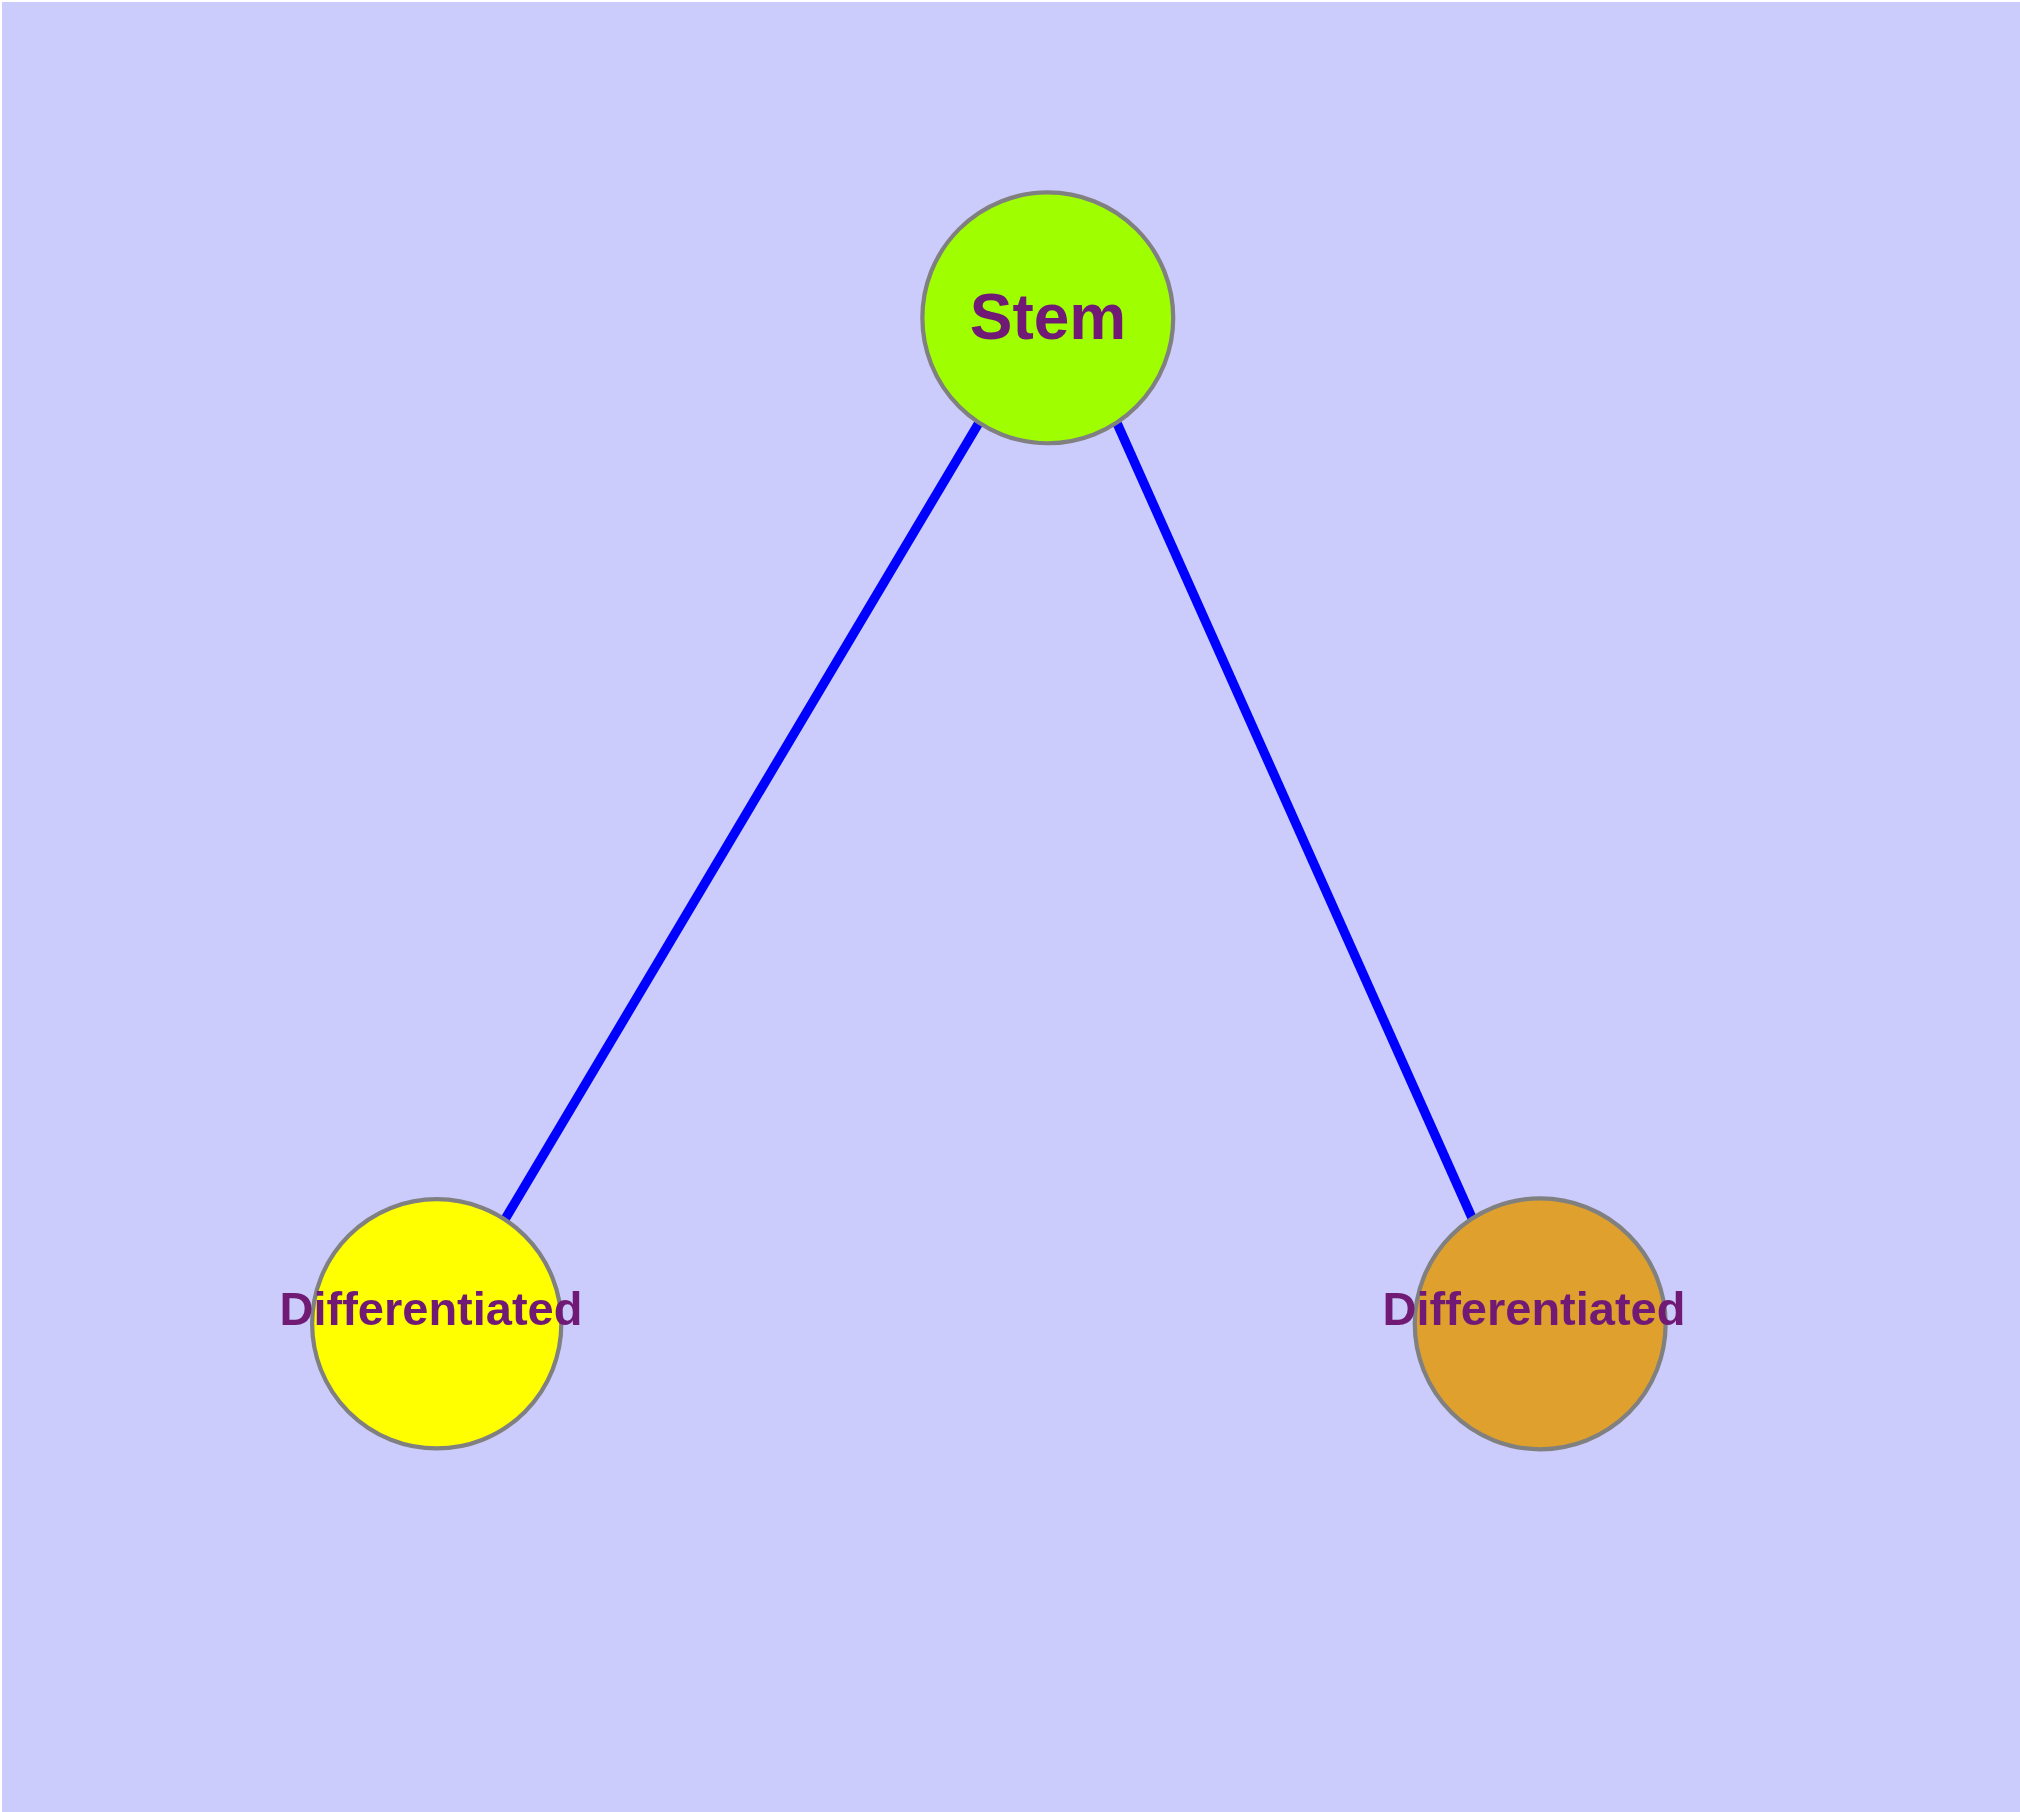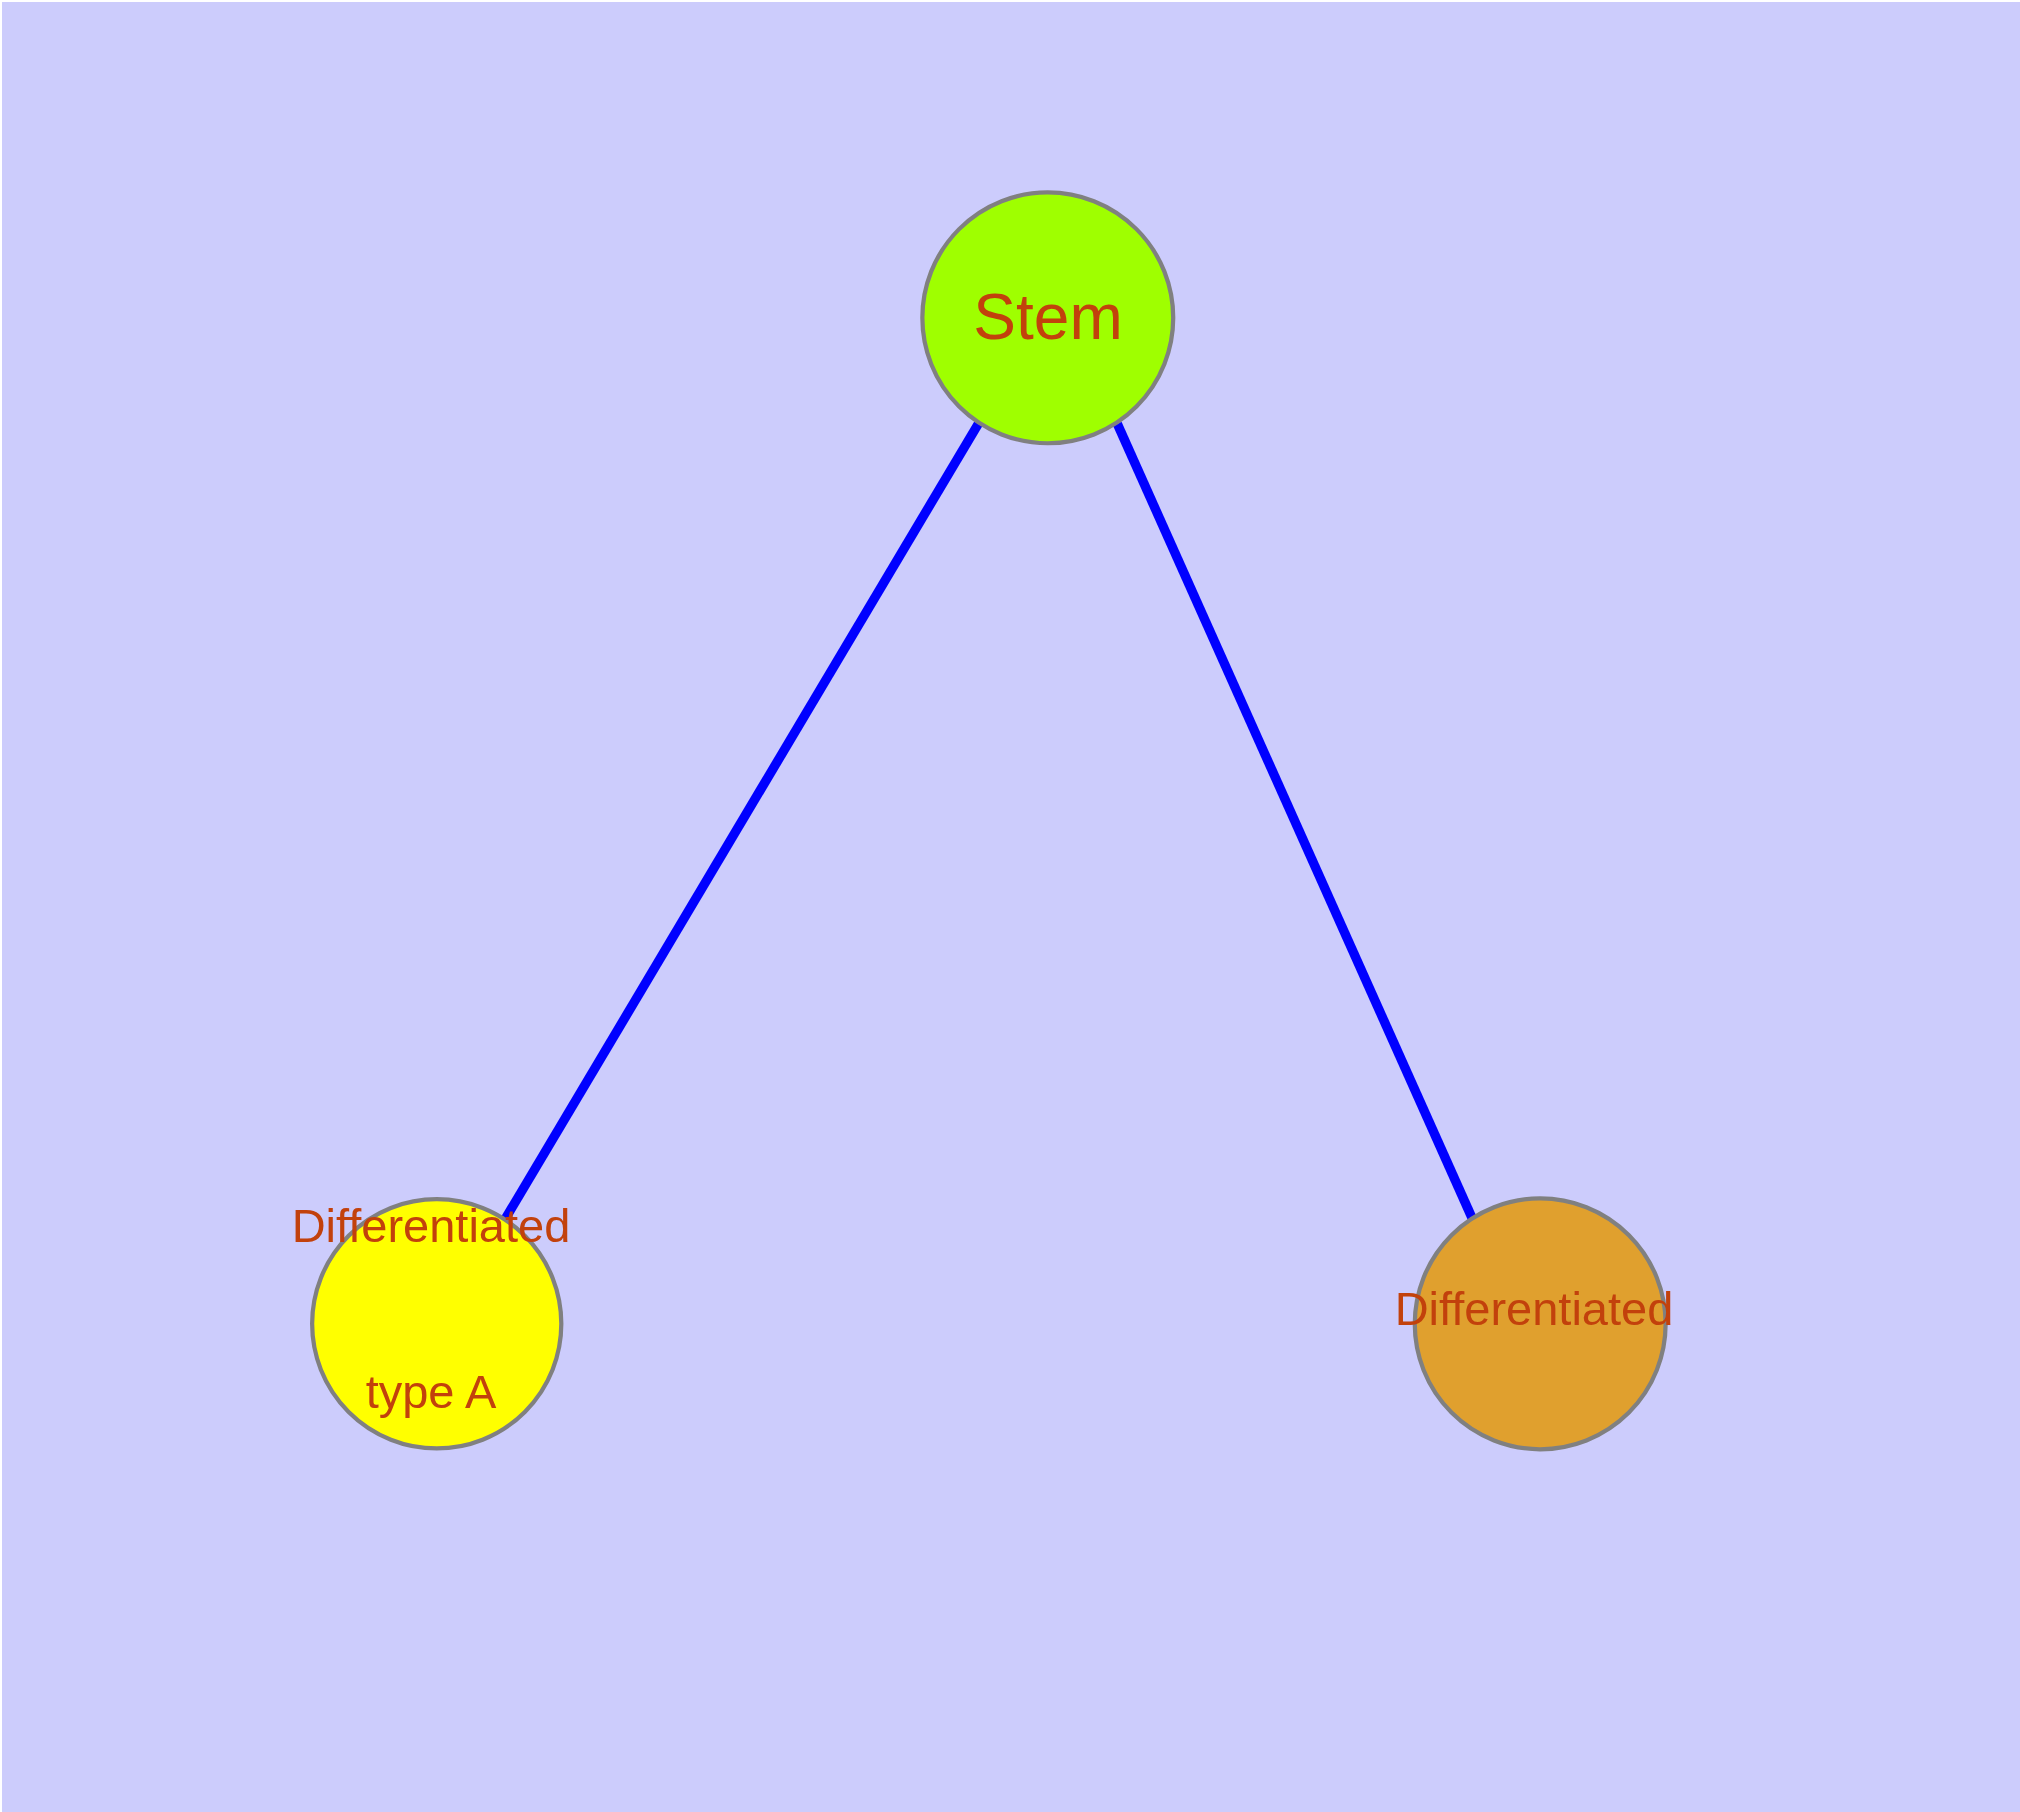--- a/index.html
+++ b/index.html
@@ -25,23 +25,23 @@
   }
   #graph-svg {
     position: absolute;
     left: 0;
     top: 0;
     width: 2021px;
     height: 1812px;
   }
   .node-label {
     position: absolute;
-    text-align: center;
-    color: #c2410c;
-    font-weight: normal;
+    text-align: right;
+    color: #701a75;
+    font-weight: bold;
     font-family: "Liberation Sans", sans-serif;
     white-space: pre;
     line-height: 1.18;
     transform: translate(-50%, -50%);
     pointer-events: none;
   }
   .node-label.big {
     font-size: 64px;
   }
   .node-label.two-line {
@@ -64,21 +64,20 @@
       <circle cx="1236" cy="375" r="148" fill="#9fff00" stroke="#808080" stroke-width="5"></circle>
       <circle cx="515" cy="1562" r="147" fill="#ffff00" stroke="#808080" stroke-width="5"></circle>
       <circle cx="1817" cy="1562" r="148" fill="#e0a02e" stroke="#808080" stroke-width="5"></circle>
     </g>
   </svg>
 
   <div class="node-label big" style="left:1048px; top:318px;">Stem</div>
 
   <div class="node-label two-line" style="left:431px; top:1309px;">
     <div>Differentiated</div>
-    <div>type A</div>
   </div>
 
   <div class="node-label two-line" style="left:1534px; top:1309px;">
     <div>Differentiated</div>
   </div>
 
 </div>
 
 
 </body></html>

